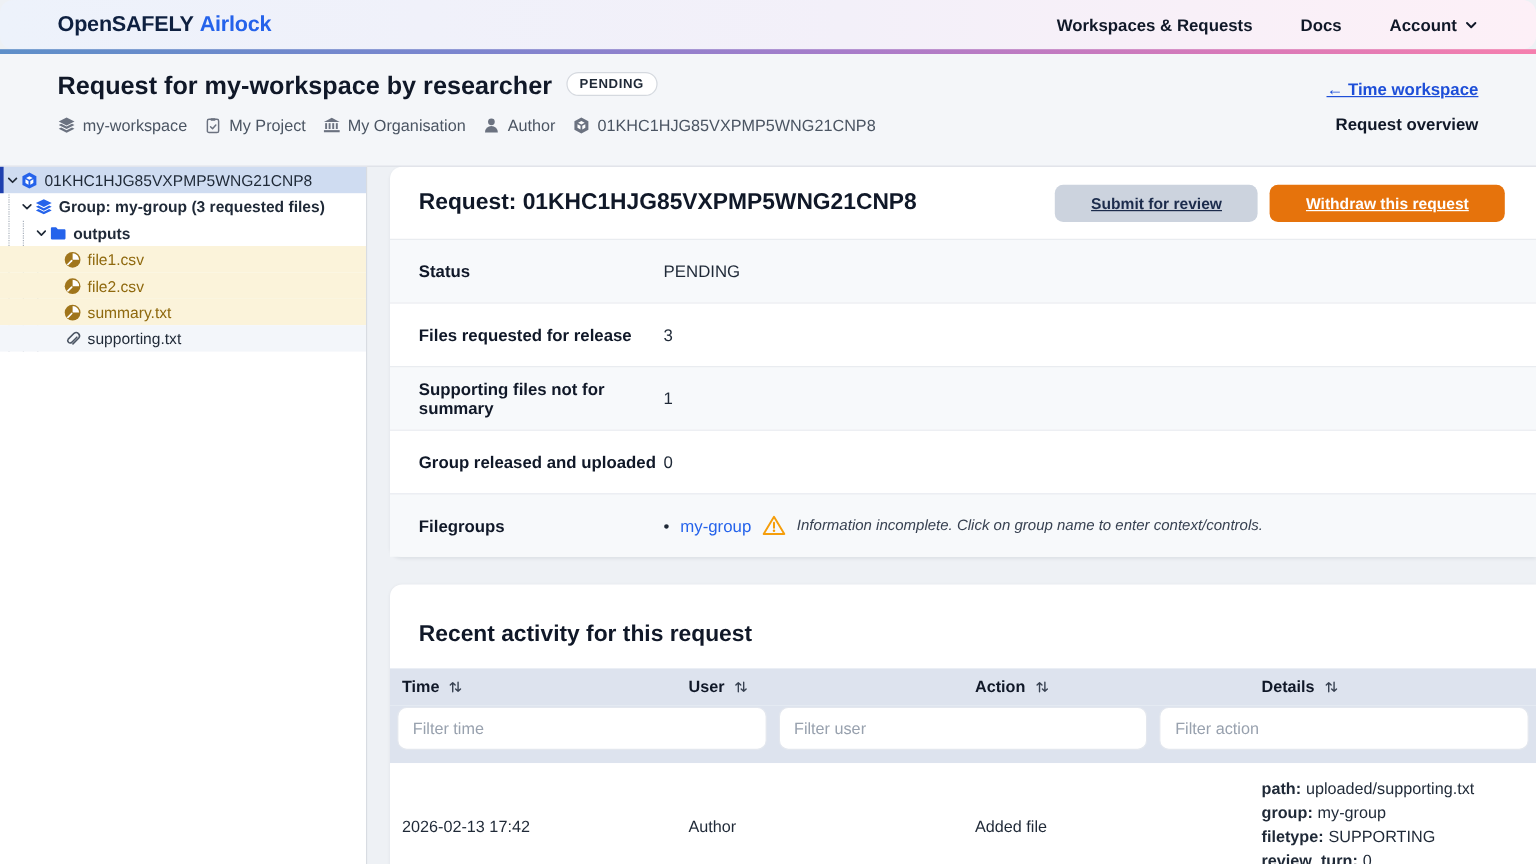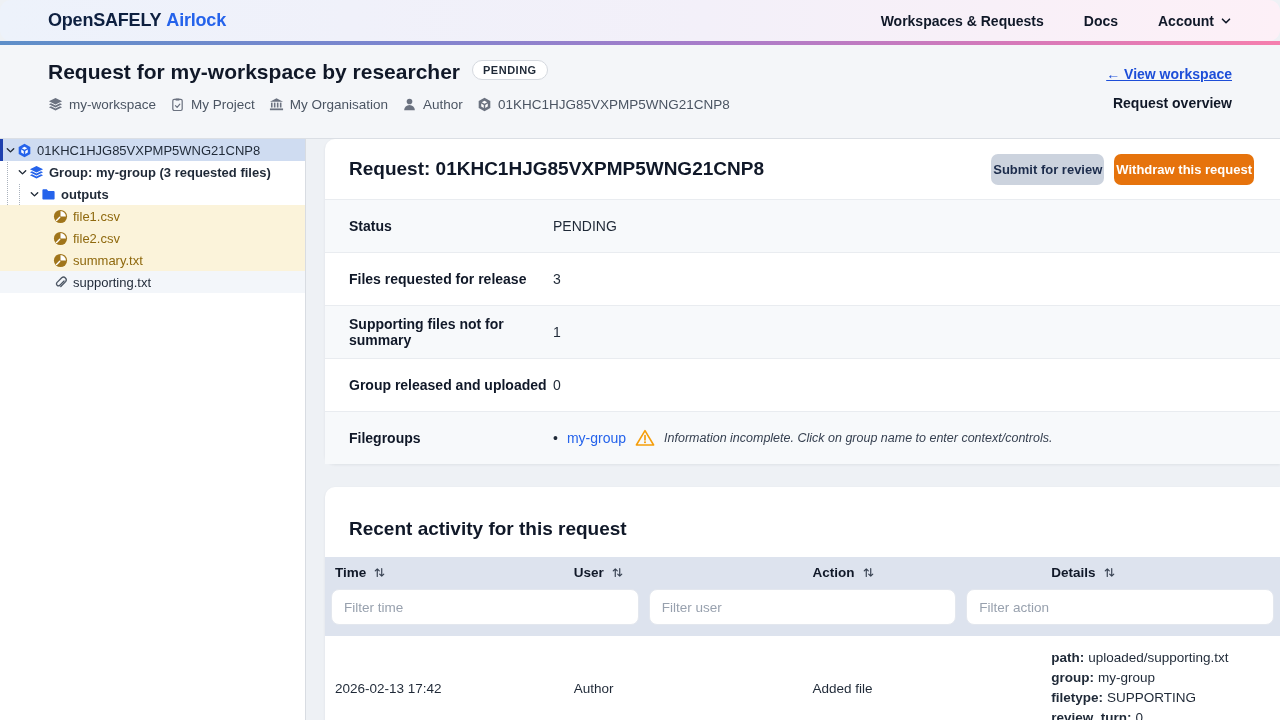--- a/index.html
+++ b/index.html
@@ -49,21 +49,21 @@
   #g2 { left:19px; top:45px; height:109px; }
   #g3 { left:31px; top:67px; height:87px; }
 
   
   .main { flex:1; padding-left:19px; overflow:hidden; }
   .card { background:#fff; border-radius:10px 0 0 10px; box-shadow:0 1px 3px rgba(16,24,40,.07); }
 
   .card1-head { display:flex; align-items:center; justify-content:space-between; height:60px; padding:0 26px 0 24px; }
   .card-title { font-size:19px; font-weight:700; color:#101828; }
   .btns { display:flex; gap:10px; }
-  .btn { border:none; border-radius:7px; font-size:13px; font-weight:700; padding:8px 2px; cursor:pointer; font-family:inherit; }
+  .btn { border:none; border-radius:7px; font-size:13px; font-weight:700; padding:8px 30px; cursor:pointer; font-family:inherit;text-decoration:underline; }
   .btn-gray { background:#ccd3de; color:#1c2c4c; }
   .btn-orange { background:#e6730c; color:#fff; }
 
   .detail-row { display:flex; align-items:center; min-height:53px; border-top:1px solid #e9ecf0; font-size:14px; }
   .detail-row:nth-child(odd) { background:#f7f9fb; }
   .detail-label { width:228px; min-width:228px; padding-left:24px; font-weight:700; color:#101828; }
   .detail-value { color:#1f2937; }
   .fg-value { display:flex; align-items:center; gap:9px; }
   .fg-bullet::before { content:"•"; color:#1f2937; font-size:14px; }
   .fg-link { color:#2563eb; cursor:pointer; font-weight:500; }
@@ -199,21 +199,21 @@
       </span>
       <span class="meta-item">
         <svg class="ic" width="15" height="15">
             <use href="#ic-cube"></use>
           </svg>
         <span>01KHC1HJG85VXPMP5WNG21CNP8</span>
       </span>
     </div>
   </div>
   <div class="hdr-right">
-    <a class="ws-link">← View workspace</a>
+    <a class="ws-link">← Time workspace</a>
     <span class="overview-lbl">Request overview</span>
   </div>
 </div>
 
 <div class="content">
 
   <div class="sidebar">
     <div class="guide" id="g1"></div>
     <div class="guide" id="g2"></div>
     <div class="guide" id="g3"></div>

